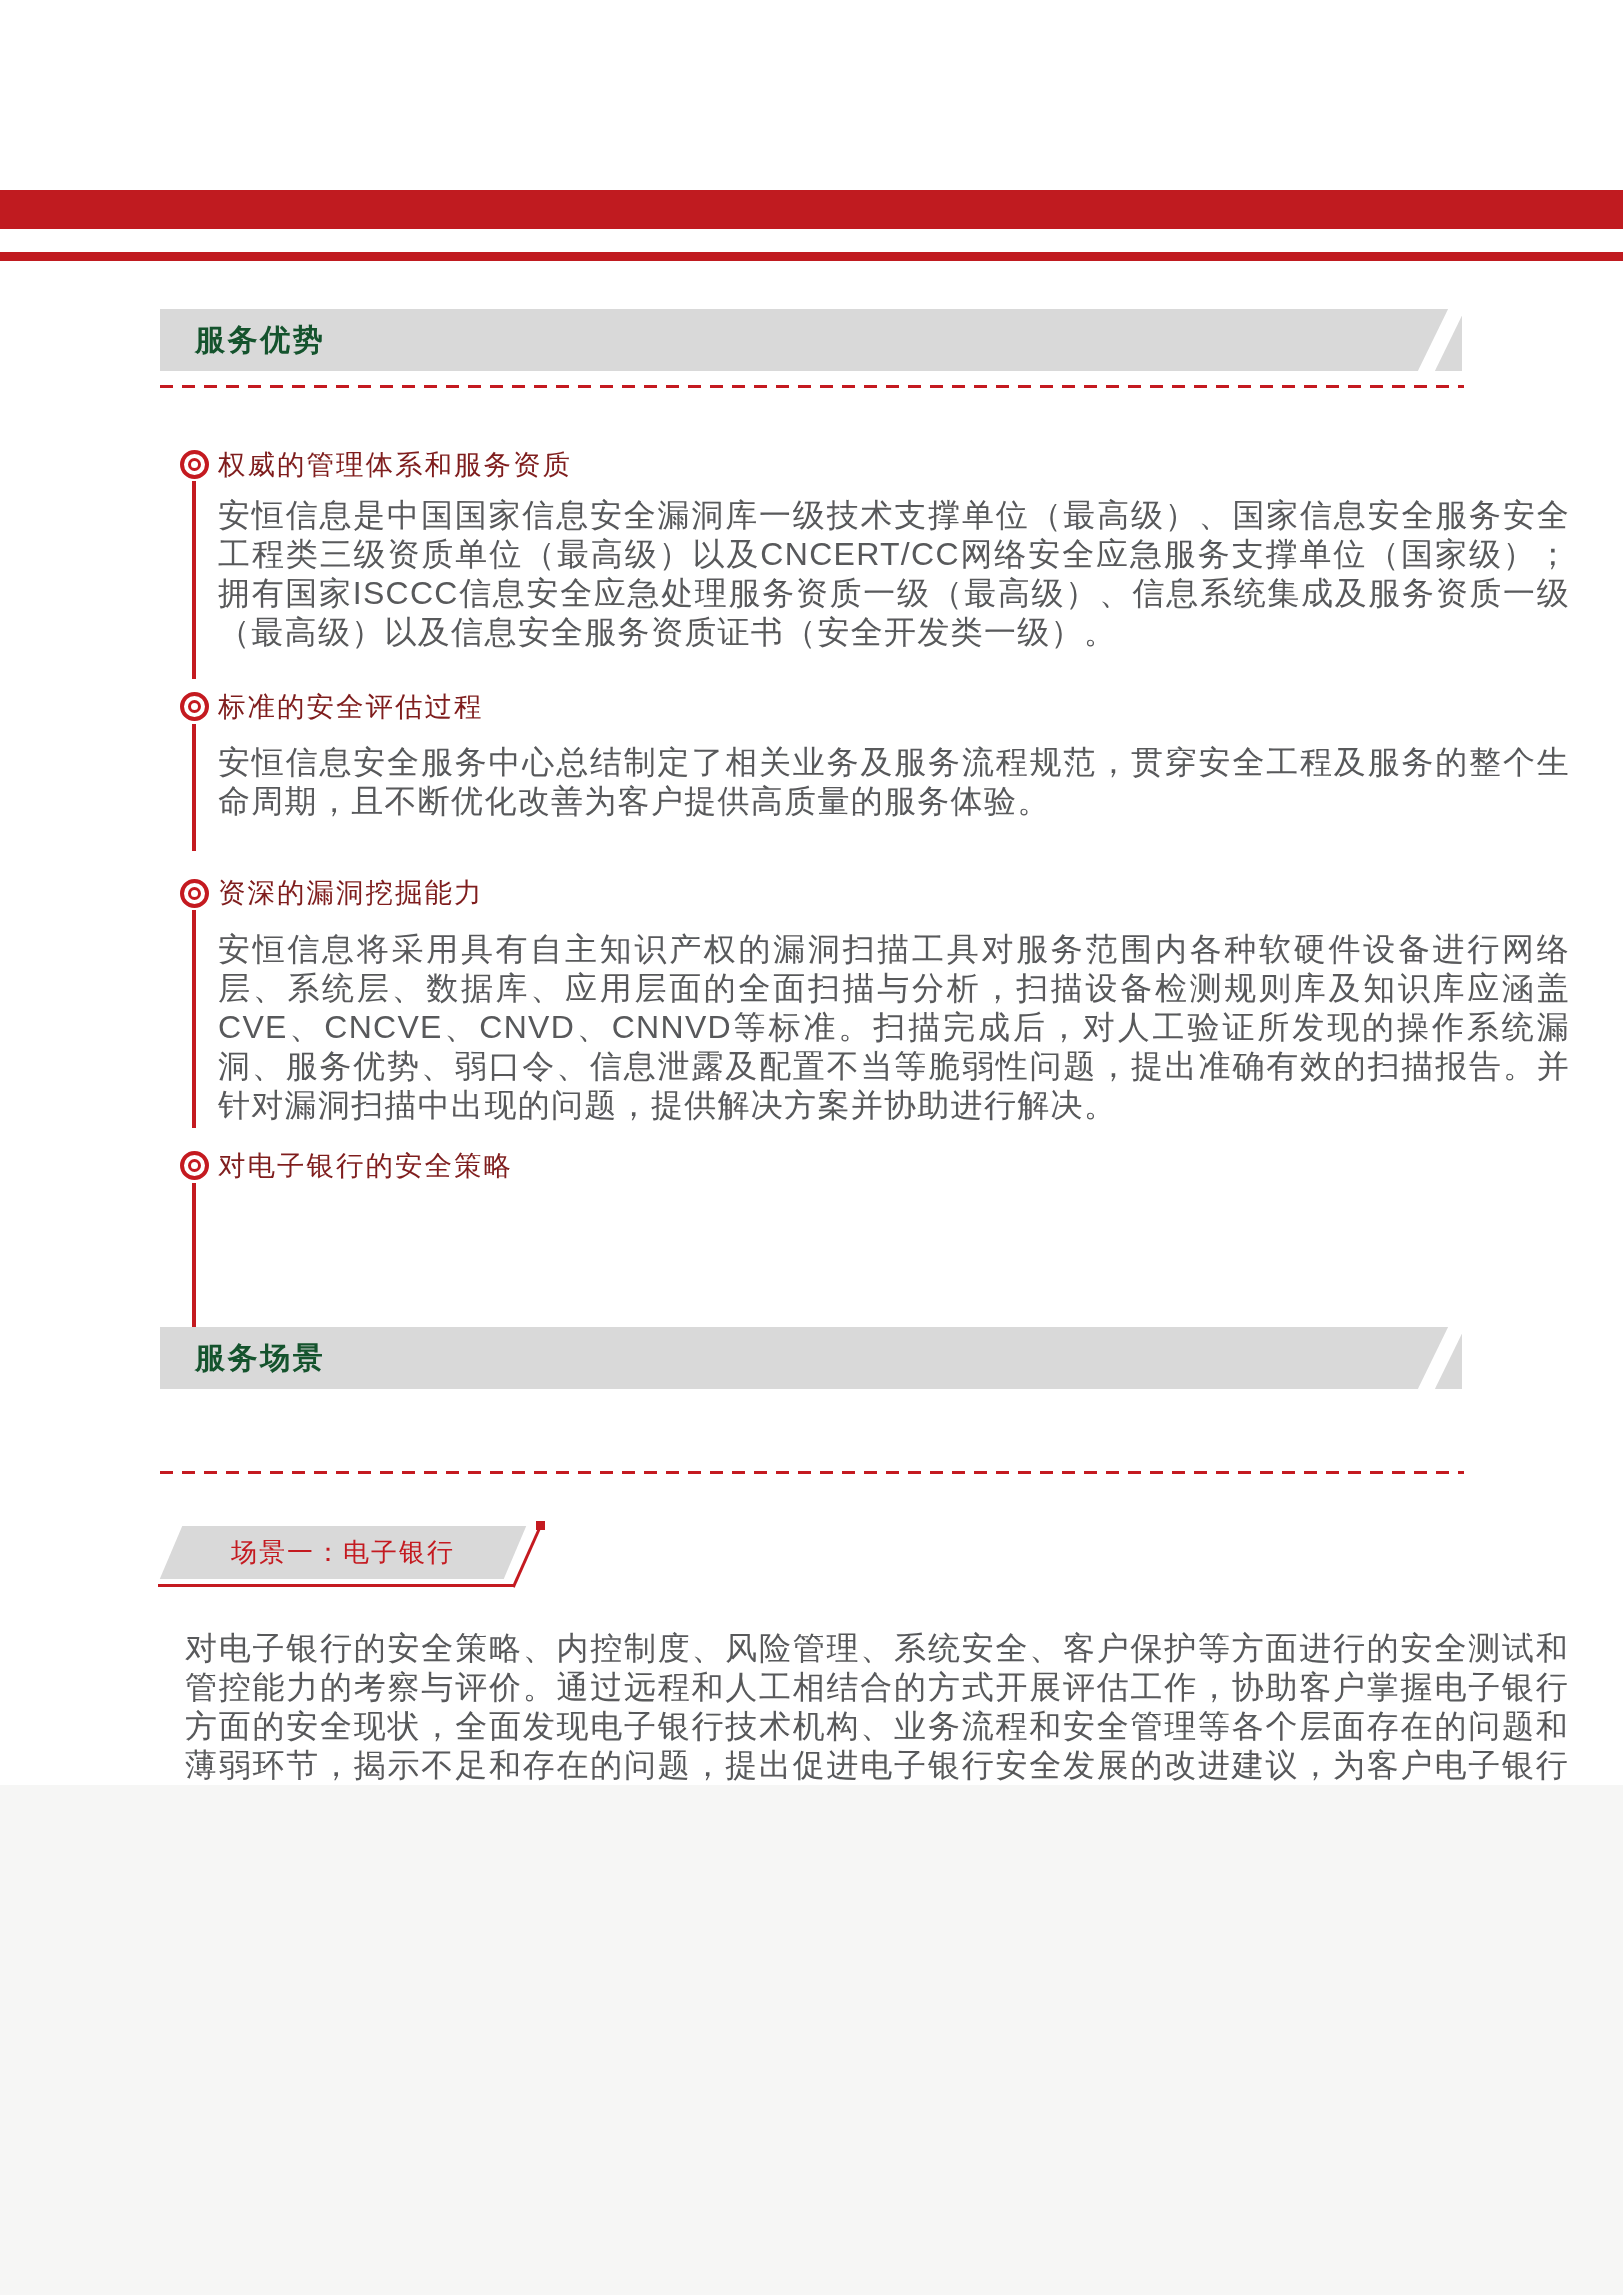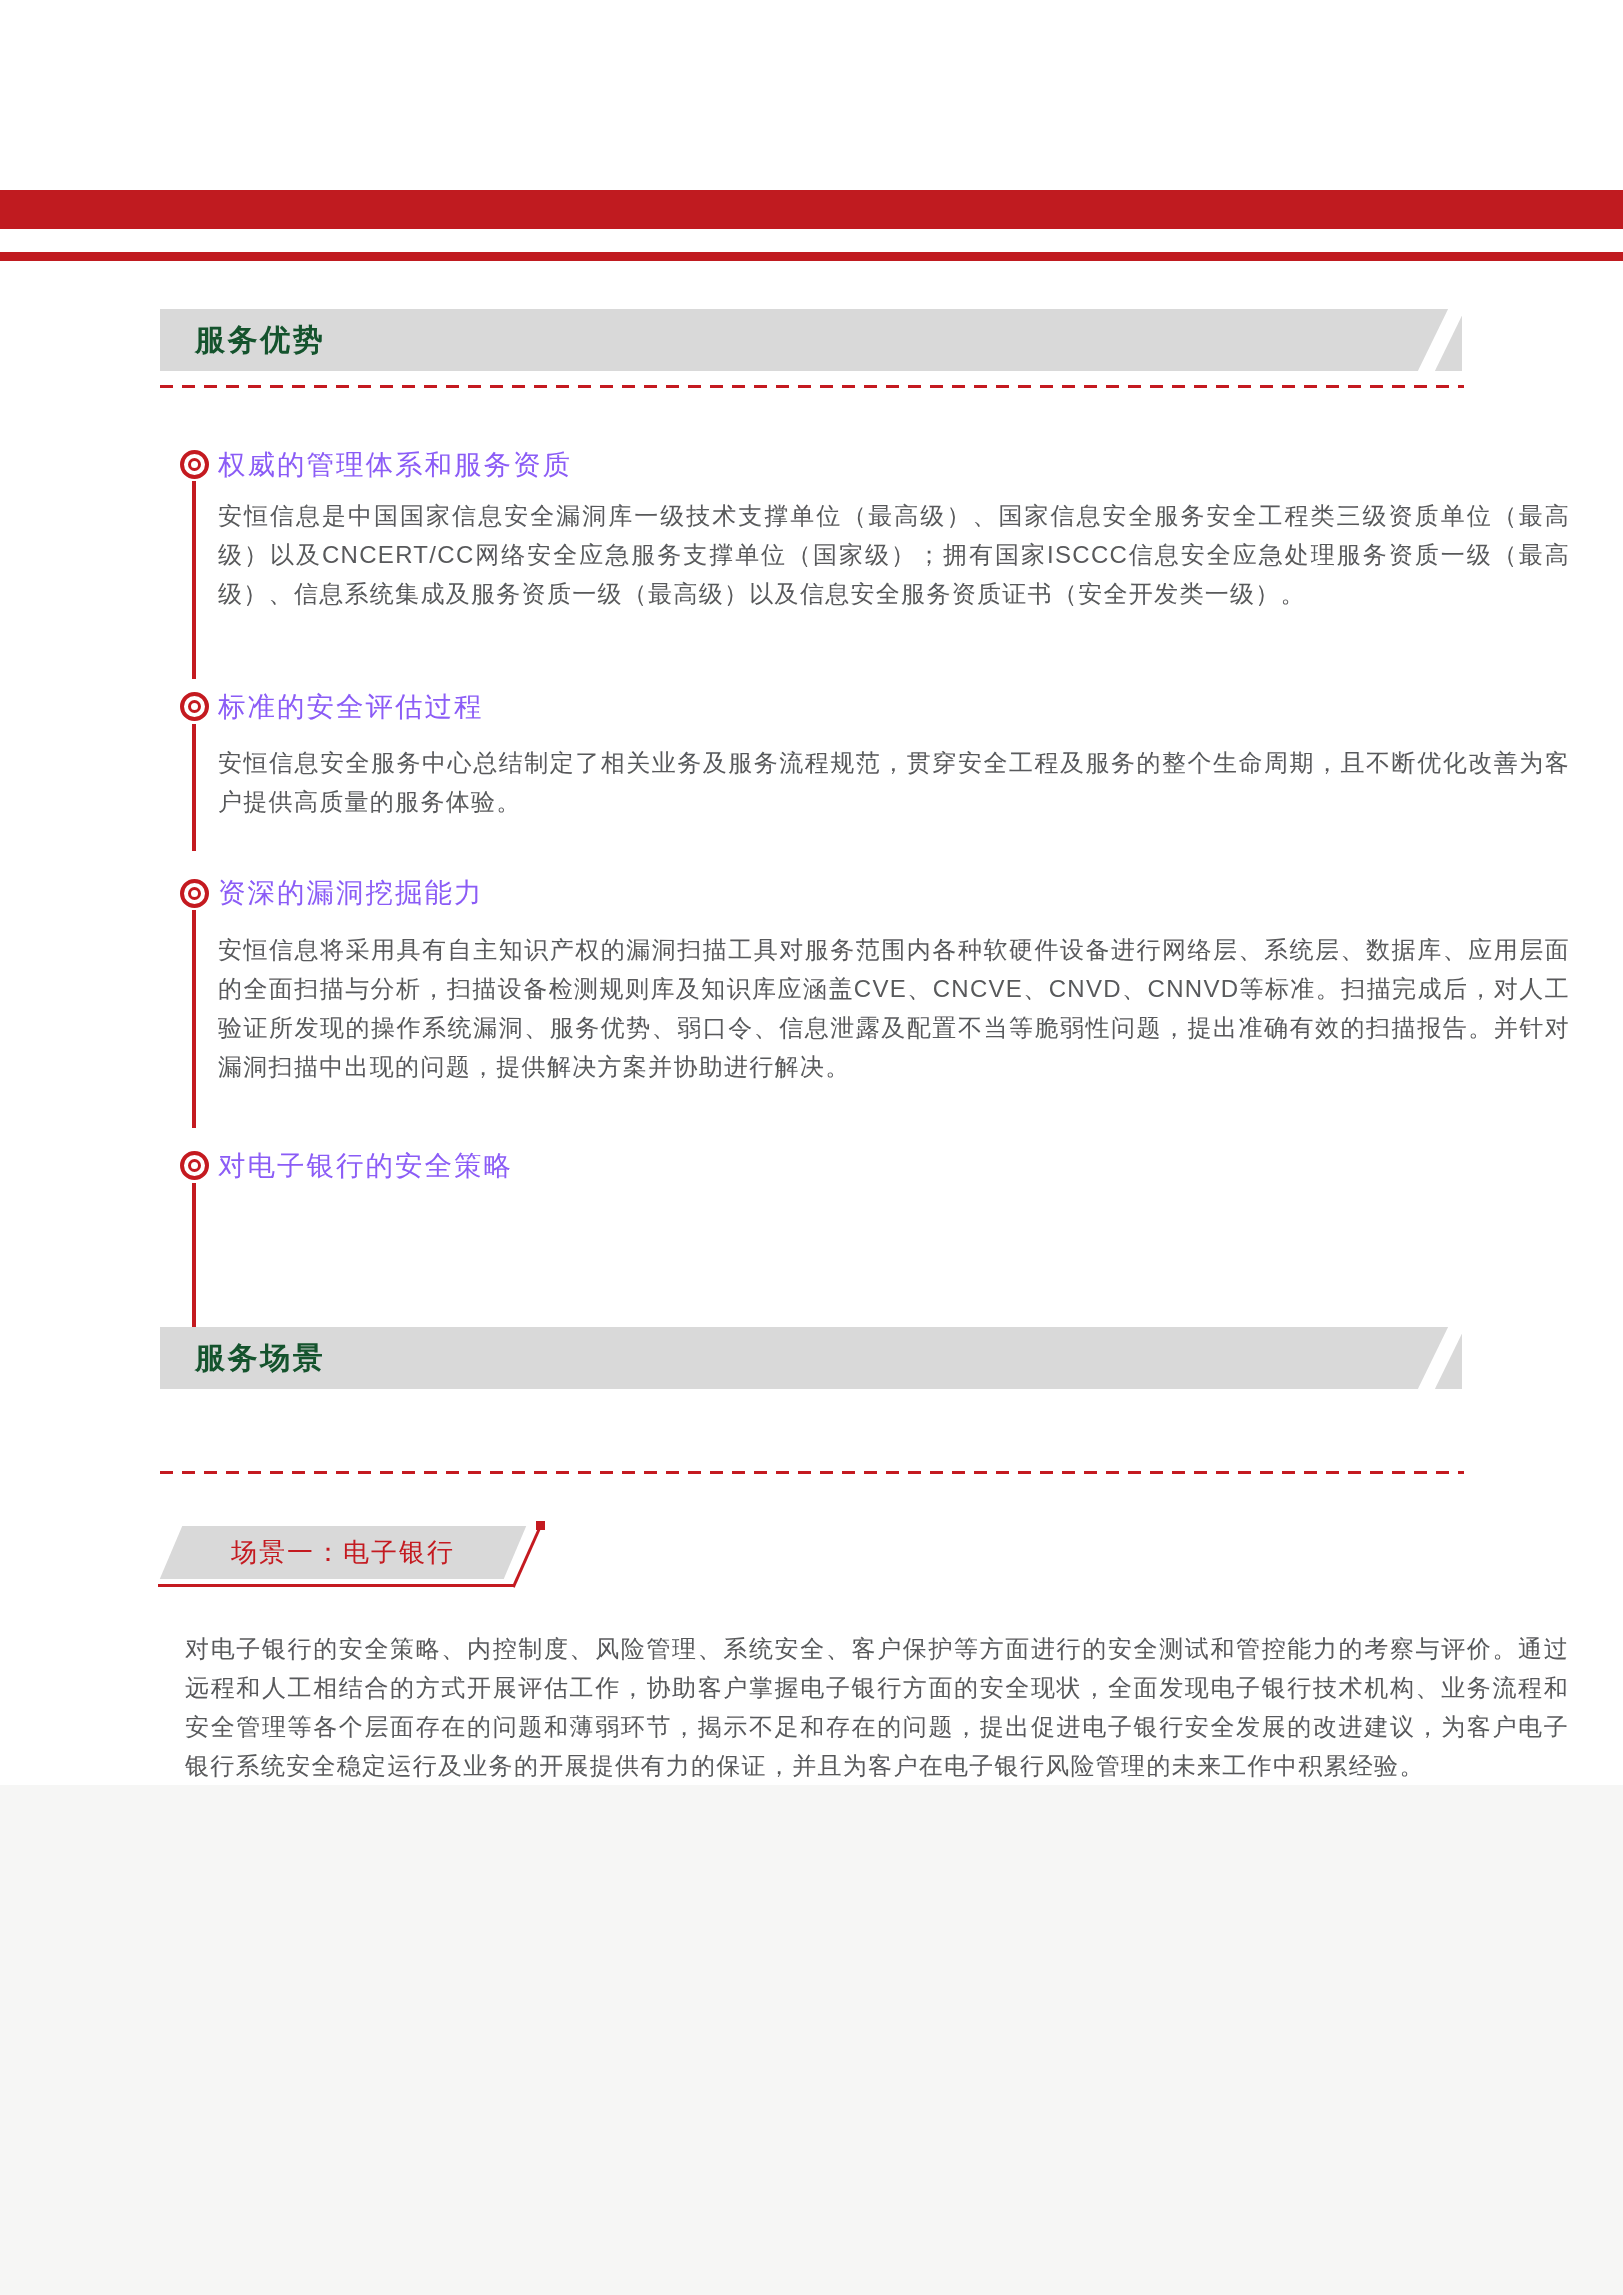--- a/index.html
+++ b/index.html
@@ -39,34 +39,34 @@
     display:flex;align-items:center;justify-content:center;
   }
   .t-icon .inner{
     width:13px;height:13px;box-sizing:border-box;border:3.3px solid #c41a20;border-radius:50%;
   }
   #a1-icon{top:450px;} #a2-icon{top:692px;} #a3-icon{top:879px;} #a4-icon{top:1151px;}
 
   
   .adv-title{
     position:absolute;left:218px;height:31px;line-height:31px;
-    font-size:27.5px;color:#8b5cf6;font-weight:500;letter-spacing:2px;white-space:nowrap;
+    font-size:27.5px;color:#7f1d1d;font-weight:500;letter-spacing:2px;white-space:nowrap;
   }
   #a1-title{top:449px;} #a2-title{top:691px;} #a3-title{top:877px;} #a4-title{top:1150px;}
 
   
   .t-line{position:absolute;left:192px;width:3.9px;background:#c41a20;}
   #a1-line{top:481px;height:198px;}
   #a2-line{top:724px;height:127px;}
   #a3-line{top:910px;height:218px;}
   #a4-line{top:1183px;height:152px;}
 
   
   .body-text{
-    position:absolute;font-size:24px;line-height:39px;color:#58595b;
+    position:absolute;font-size:32px;line-height:39px;color:#58595b;
     letter-spacing:1.3px;text-align:justify;text-justify:inter-ideograph;
   }
   .adv-body{left:218px;width:1352px;}
   #a1-body{top:496px;} #a2-body{top:743px;} #a3-body{top:930px;} #a4-body{top:1204px;}
   #scenario-body{left:185px;top:1629px;width:1384px;}
 
   
   .badge{
     position:absolute;left:171px;top:1526px;width:344px;height:53px;background:#d9d9d9;
     transform:skewX(-23deg);

